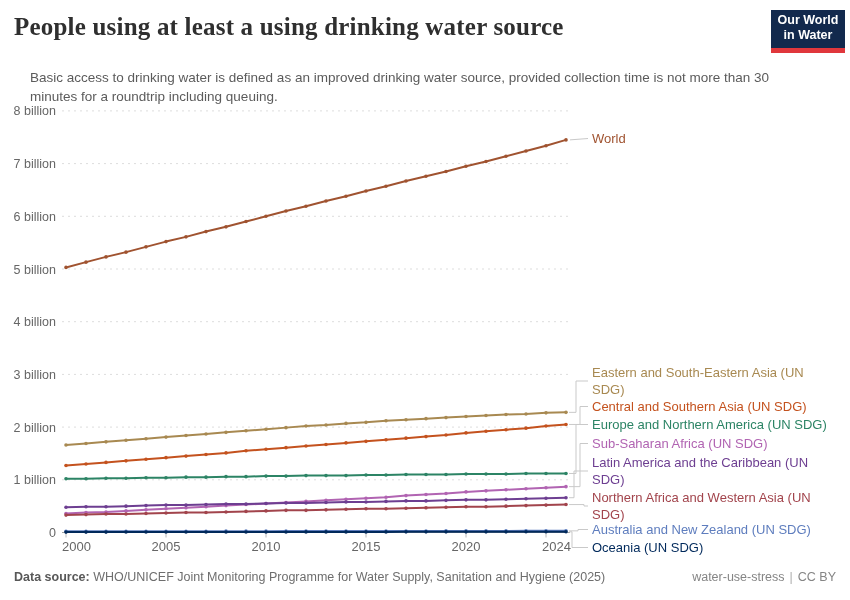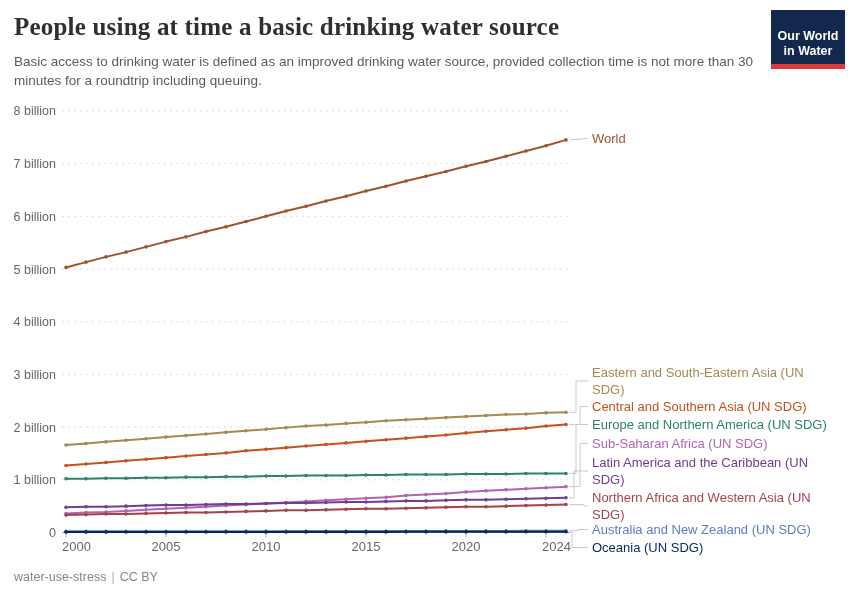--- a/index.html
+++ b/index.html
@@ -6,28 +6,28 @@
   body{
     width:850px;height:600px;position:relative;overflow:hidden;
     background:#ffffff;font-family:"Liberation Sans","DejaVu Sans",sans-serif;
   }
   .page-title{
     position:absolute;left:14px;top:13px;margin:0;
     font-family:"Liberation Serif","DejaVu Serif",serif;
     font-size:25px;font-weight:700;color:#2f2f2f;letter-spacing:0.2px;
   }
   .chart-subtitle{
-    position:absolute;left:14px;top:52px;width:740px;margin:0;
+    position:absolute;left:14px;top:52px;width:740px;margin:16px;
     font-size:13.5px;line-height:19px;color:#5b5b5b;
   }
   .owid-logo{
     position:absolute;left:771px;top:10px;width:74px;height:35px;
     background:#12294d;border-bottom:5px solid #e0373c;
     color:#ffffff;text-align:center;font-size:12.5px;font-weight:700;
-    line-height:15px;padding-top:19px;box-sizing:content-box;cursor:pointer;
+    line-height:15px;padding-top:3px;box-sizing:content-box;cursor:pointer;
   }
   #chart{position:absolute;left:0;top:0;}
   .footer{
     position:absolute;left:14px;right:14px;top:570px;
     display:flex;justify-content:space-between;align-items:baseline;
     font-size:12.5px;color:#6e6e6e;
   }
   .footer .b{font-weight:700;color:#585858;}
   .footer-right{color:#858585;white-space:nowrap;}
   .footer-right .sep{margin:0 5px;color:#b0b0b0;}
@@ -341,25 +341,29 @@
       <circle cx="486" cy="531.8676" r="1.8" fill="#00295B"></circle>
       <circle cx="506" cy="531.8676" r="1.8" fill="#00295B"></circle>
       <circle cx="526" cy="531.8149" r="1.8" fill="#00295B"></circle>
       <circle cx="546" cy="531.8149" r="1.8" fill="#00295B"></circle>
       <circle cx="566" cy="531.8149" r="1.8" fill="#00295B"></circle>
       <path d="M 569 531.8149 L 572 531.8149 L 572 547.5 L 588 547.5" fill="none" stroke="#c9c9c9" stroke-width="1"></path>
       <text x="592" font-size="13" fill="#00295B"><tspan x="592" y="552">Oceania (UN SDG)</tspan></text>
     </g>
   </svg>
 
-<h1 class="page-title">People using at time a basic drinking water source</h1>
+<h1 class="page-title">People using at least a using drinking water source</h1>
 <p class="chart-subtitle">Basic access to drinking water is defined as an improved drinking water source, provided collection time is not more than 30 minutes for a roundtrip including queuing.</p>
 
 <div class="owid-logo">
   <div>Our World</div>
   <div>in Water</div>
 </div>
 
 <div class="footer">
+  <div class="footer-left">
+    <span class="b">Data source:</span>
+    <span>WHO/UNICEF Joint Monitoring Programme for Water Supply, Sanitation and Hygiene (2025)</span>
+  </div>
   <div class="footer-right">
     <span>water-use-stress</span><span class="sep">|</span><a>CC BY</a>
   </div>
 </div>
 
 </body></html>

